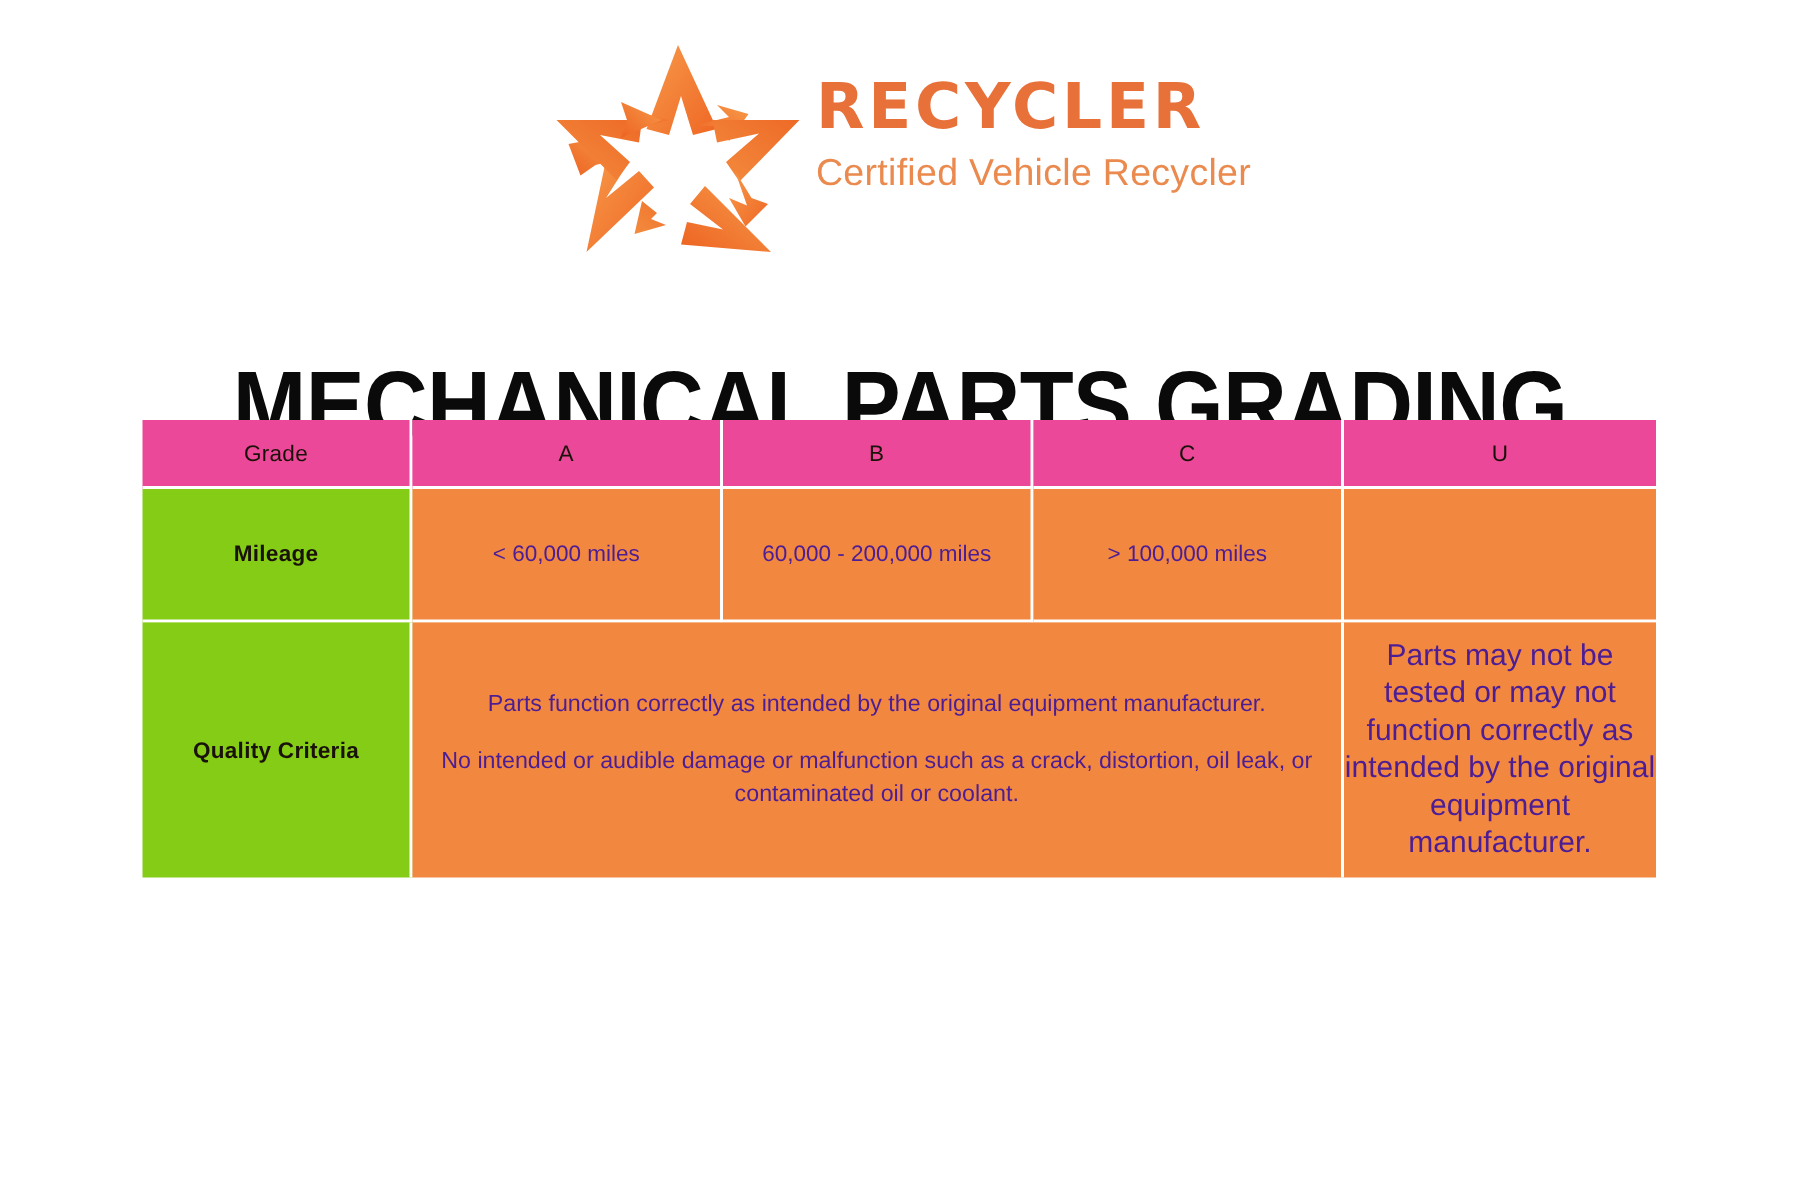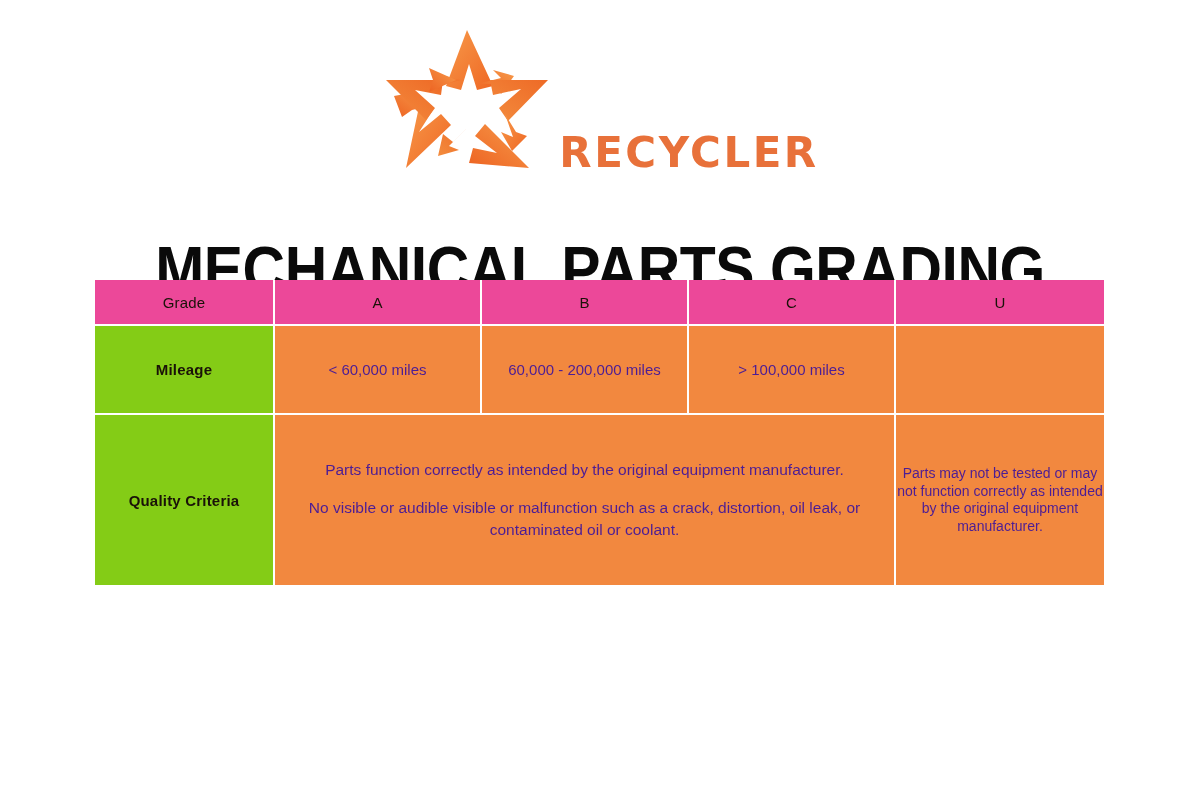--- a/index.html
+++ b/index.html
@@ -25,21 +25,21 @@
     position: absolute;
     left: 0;
     top: 24px;
     width: 1200px;
     display: flex;
     justify-content: center;
     align-items: center;
   }
   .logo-inner {
     display: flex;
-    align-items: flex-end;
+    align-items: flex-start;
     gap: 6px;
   }
   .logo-mark {
     width: 172px;
     height: 150px;
     flex: 0 0 auto;
   }
   .logo-text {
     display: flex;
     flex-direction: column;
@@ -149,21 +149,21 @@
   }
   .quality-merged p {
     margin: 0 0 16px 0;
   }
   .quality-merged p:last-child { margin-bottom: 0; }
 
   .quality-u {
     padding: 4px 12px;
     line-height: 1.25;
     font-family: "Liberation Sans", sans-serif;
-    font-size: 14px;
+    font-size: 20px;
   }
   .empty-cell { background: #f2883f; }
 </style>
 </head>
 <body>
 
 <div class="page">
 
   <div class="logo-block">
     <div class="logo-inner">
@@ -202,20 +202,21 @@
           <path fill="url(#gB)" d="M47 82 L26 76 L34 68 L13 72 L21 93 L31 86 Z"></path>
 
           <path fill="url(#gC)" d="M5 56 L62 56 L60 71 L34 66 L54 84 L45 96 Z"></path>
 
           <path fill="url(#gA)" d="M56 50 L80 56 L58 62 L62 52 Z"></path>
           <path fill="url(#gB)" d="M48 44 L75 56 L48 68 L52 56 Z"></path>
         </g>
       </svg>
       <div class="logo-text">
         <div class="logo-wordmark">RECYCLER</div>
+        <div class="logo-tagline">Certified Vehicle Recycler</div>
       </div>
     </div>
   </div>
 
   <h1 class="page-title">MECHANICAL PARTS GRADING</h1>
 
   <table class="grading-table">
     <colgroup>
       <col class="col-label">
       <col class="col-a">
@@ -235,20 +236,20 @@
         <td class="rowlabel">Mileage</td>
         <td class="cell">&lt; 60,000 miles</td>
         <td class="cell">60,000 - 200,000 miles</td>
         <td class="cell">&gt; 100,000 miles</td>
         <td class="cell empty-cell"></td>
       </tr>
       <tr class="row-quality">
         <td class="rowlabel">Quality Criteria</td>
         <td class="cell quality-merged" colspan="3">
           <p>Parts function correctly as intended by the original equipment manufacturer.</p>
-          <p>No visible or audible visible or malfunction such as a crack, distortion, oil leak, or contaminated oil or coolant.</p>
+          <p>No intended or audible damage or malfunction such as a crack, distortion, oil leak, or contaminated oil or coolant.</p>
         </td>
         <td class="cell quality-u">Parts may not be tested or may not function correctly as intended by the original equipment manufacturer.</td>
       </tr>
     </tbody>
   </table>
 
 </div>
 
 </body></html>

